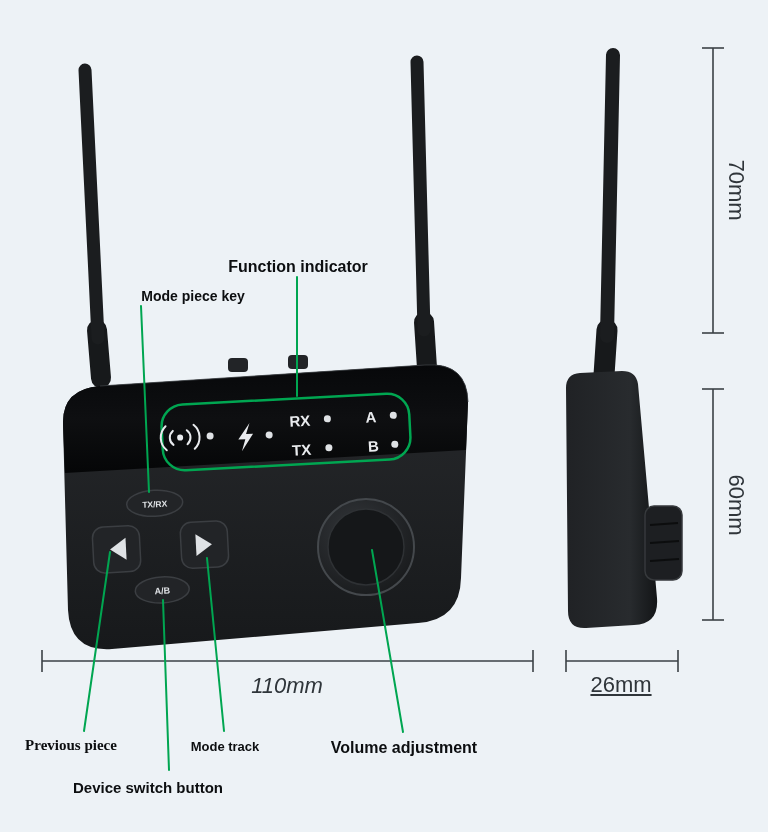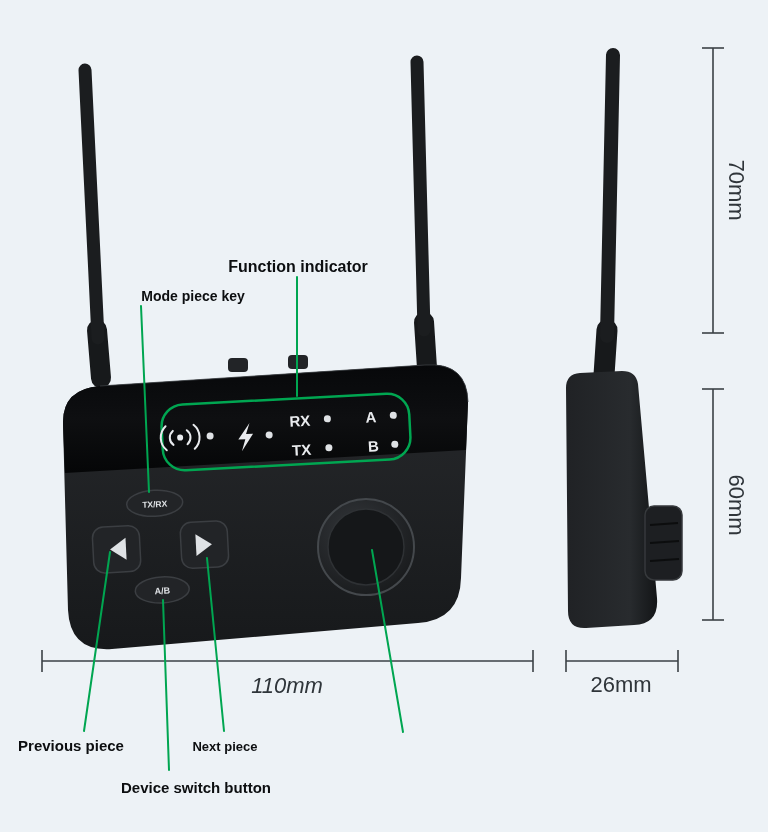--- a/index.html
+++ b/index.html
@@ -136,22 +136,23 @@
     <line x1="141" y1="306" x2="149" y2="492"></line>
     <line x1="110" y1="552" x2="84" y2="731"></line>
     <line x1="207" y1="558" x2="224" y2="731"></line>
     <line x1="163" y1="600" x2="169" y2="770"></line>
     <line x1="372" y1="550" x2="403" y2="732"></line>
   </g>
 </svg>
 
 <div class="callout-label" style="left:298px; top:258px; font-size:16px;">Function indicator</div>
 <div class="callout-label" style="left:193px; top:288px; font-size:14px;">Mode piece key</div>
-<div class="callout-label" style="left:71px; top:737px; font-size:15px;">Previous piece</div>
-<div class="callout-label" style="left:225px; top:739px; font-size:13px;">Next piece</div>
-<div class="callout-label" style="left:148px; top:779px; font-size:15px;margin-left:48px;">Device switch button</div>
+<div class="callout-label" style="left:71px; top:737px; font-size:15px;font-family:Liberation Serif, serif;">Previous piece</div>
+<div class="callout-label" style="left:225px; top:739px; font-size:13px;">Mode track</div>
+<div class="callout-label" style="left:148px; top:779px; font-size:15px;">Device switch button</div>
+<div class="callout-label" style="left:404px; top:739px; font-size:16px;">Volume adjustment</div>
 
 <div class="dim-label dim-vertical" style="left:736px; top:190px;">70mm</div>
 <div class="dim-label dim-vertical" style="left:736px; top:505px;">60mm</div>
 <div class="dim-label" style="left:287px; top:673px;font-style:italic;">110mm</div>
-<div class="dim-label" style="left:621px; top:672px;">26mm</div>
+<div class="dim-label" style="left:621px; top:672px;text-decoration:underline;">26mm</div>
 
 </div>
 
 </body></html>

